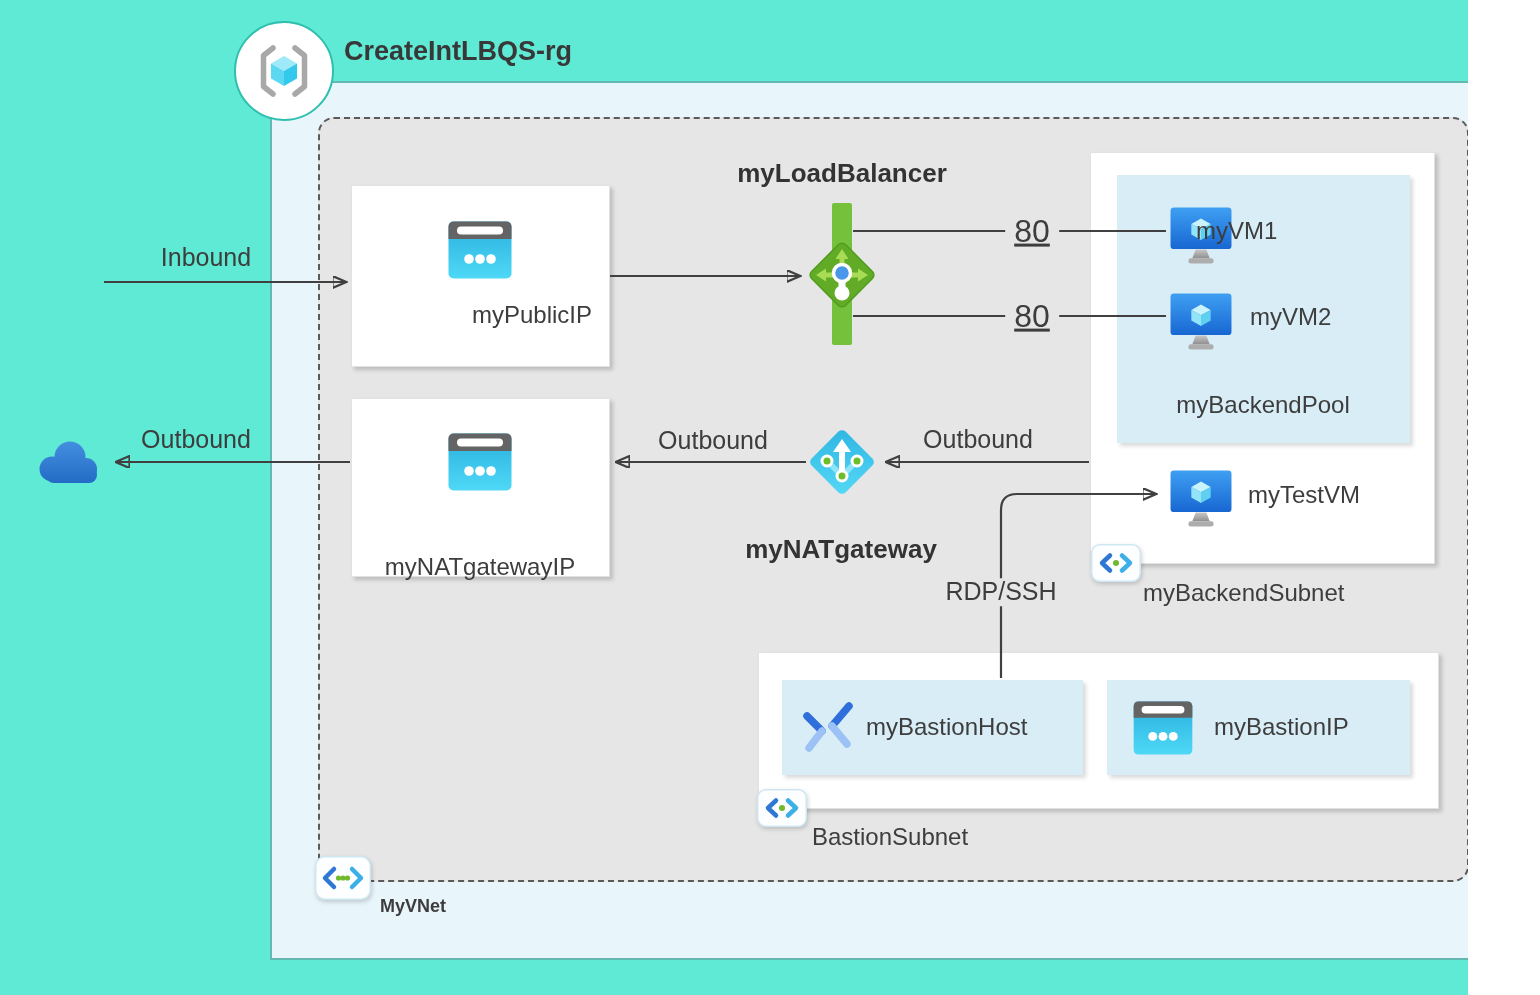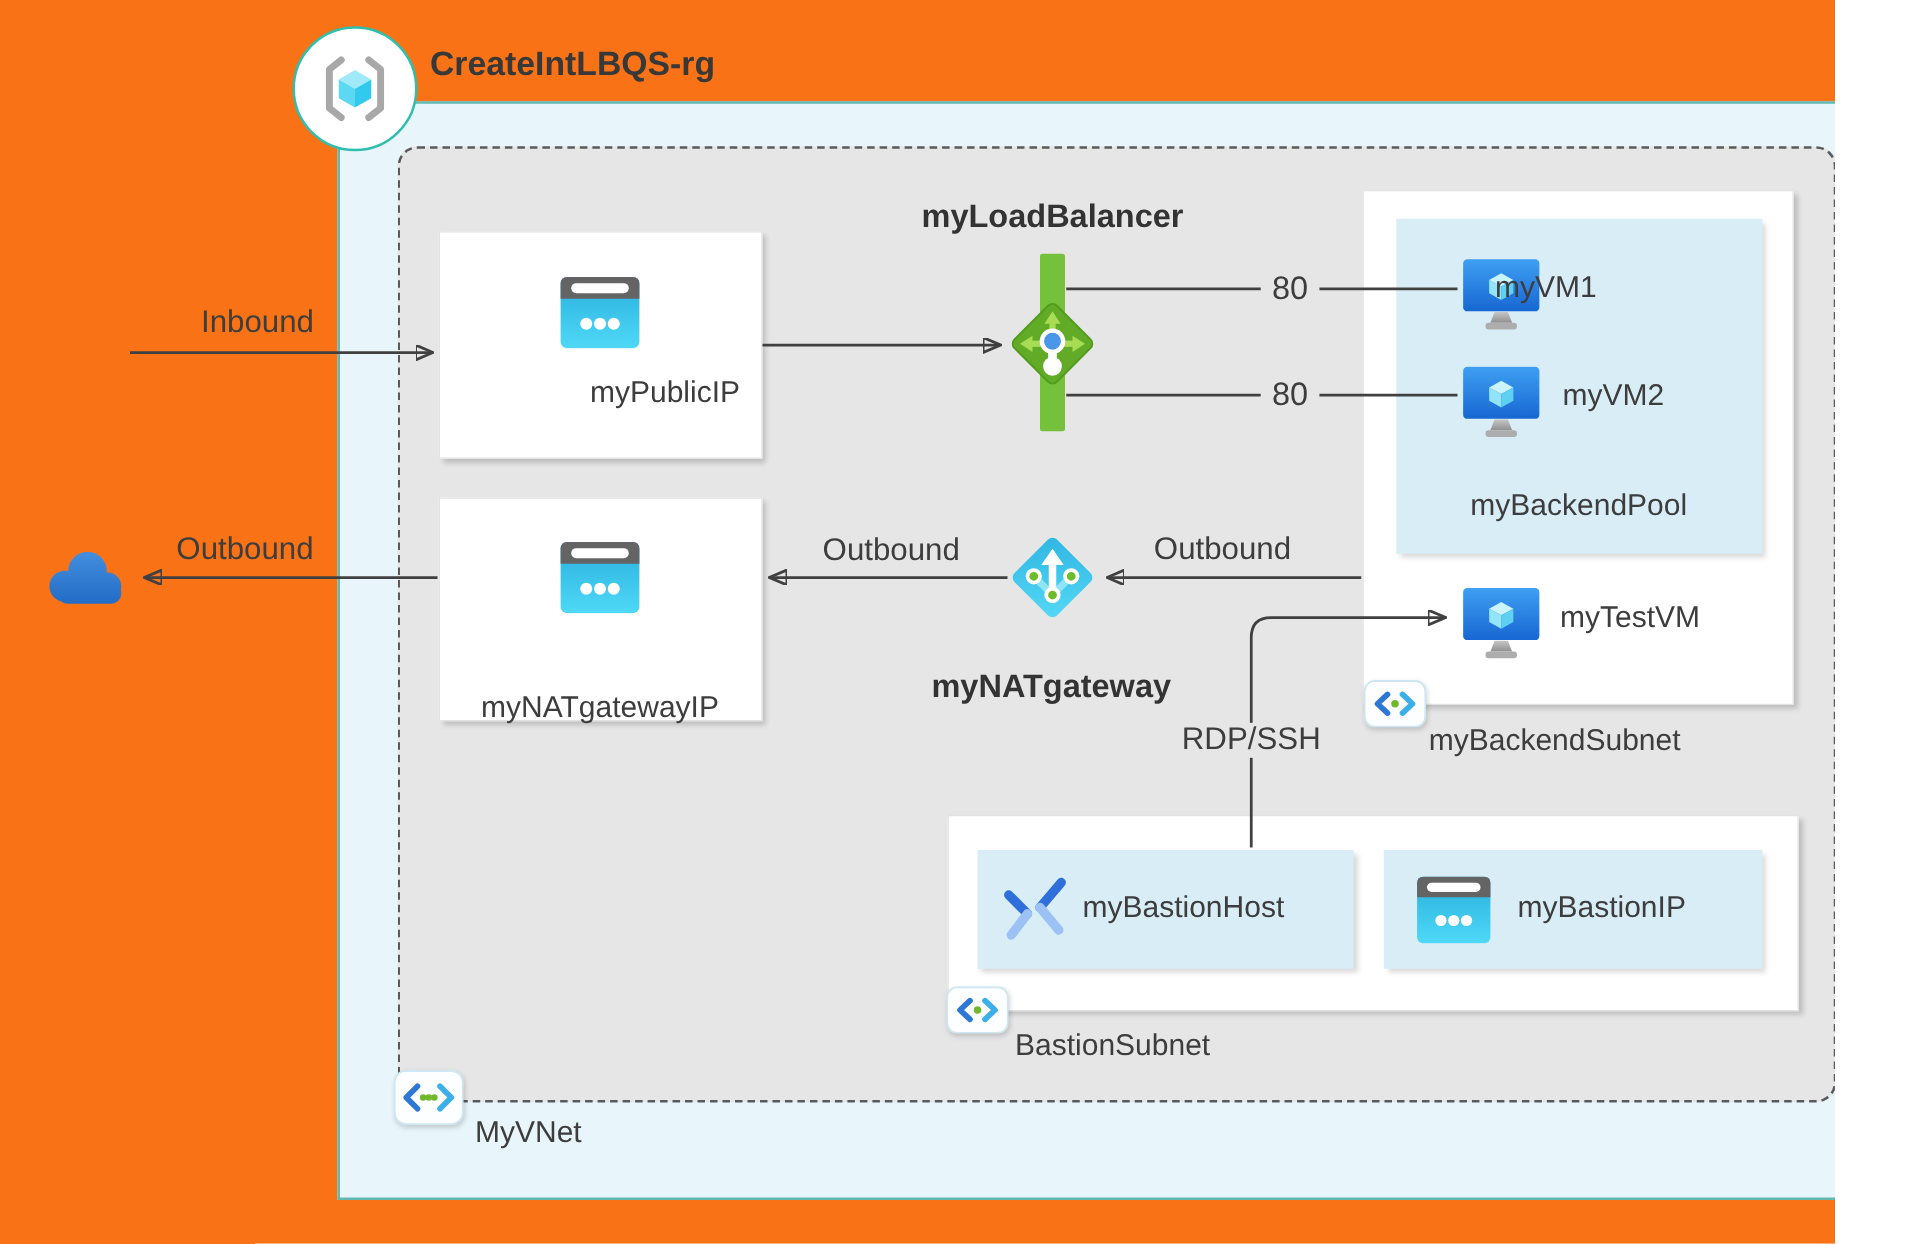--- a/index.html
+++ b/index.html
@@ -1,31 +1,31 @@
 <!DOCTYPE html>
 <html><head>
 <meta charset="utf-8">
 <style>
   html,body{margin:0;padding:0;background:#ffffff;}
   #canvas{
-    position:relative;width:1468px;height:995px;overflow:hidden;background:#f97316;
+    position:relative;width:1468px;height:995px;overflow:hidden;background:#5eead4;
     font-family:"Liberation Sans", sans-serif;color:#3d3d3d;
   }
   .abs{position:absolute;}
   
   .outer-box{left:270px;top:81px;width:1233px;height:875px;background:#e8f5fa;border:2.5px solid #64b8b2;z-index:1;}
   .dashed-box{left:318px;top:117px;width:1147px;height:761px;background:#e6e6e6;border:2px dashed #5a5a5a;border-radius:16px;z-index:2;}
   
   .wbox{background:#ffffff;border:1px solid #e2e2e2;box-shadow:3px 3px 4px rgba(0,0,0,.18);z-index:10;}
   .bbox{background:#d9edf7;box-shadow:3px 3px 4px rgba(0,0,0,.15);z-index:12;}
   
   .lbl{font-size:24px;color:#3d3d3d;white-space:nowrap;z-index:50;line-height:1.1;}
   .lbl-b{font-size:26px;font-weight:bold;color:#333333;white-space:nowrap;z-index:50;line-height:1.1;}
   .flow{font-size:25px;color:#3d3d3d;white-space:nowrap;z-index:50;line-height:1.1;}
-  .port{font-size:26px;color:#3d3d3d;background:#e6e6e6;padding:0 9px;z-index:50;line-height:1.15;}
+  .port{font-size:32px;color:#3d3d3d;background:#e6e6e6;padding:0 9px;z-index:50;line-height:1.15;text-decoration:underline;}
   .gbg{background:#e6e6e6;padding:0 8px;}
   .ctr{transform:translate(-50%,-50%);}
   .vctr{transform:translateY(-50%);}
   .icon{z-index:30;}
   .sub-icon{z-index:35;filter:drop-shadow(1px 2px 2px rgba(0,0,0,.18));}
   
   #wires{left:0;top:0;width:1540px;height:995px;z-index:40;pointer-events:none;}
   #wires path{stroke:#404040;stroke-width:2.2;fill:none;}
   
   .rg-badge{left:234px;top:21px;width:96px;height:96px;border-radius:50%;background:#ffffff;
@@ -210,21 +210,21 @@
   <div class="abs lbl vctr" style="left:812px;top:837px;">BastionSubnet</div>
 
   <svg class="abs sub-icon" style="left:315px;top:856px;" width="56" height="44" viewBox="0 0 56 44">
     <rect x="0.75" y="0.75" width="54.5" height="42.5" rx="9" fill="#fdfeff" stroke="#cfe7f2" stroke-width="1.5"></rect>
     <polyline points="19,13 10,22 19,31" fill="none" stroke="#2e77d4" stroke-width="4.5" stroke-linecap="round" stroke-linejoin="round"></polyline>
     <polyline points="37,13 46,22 37,31" fill="none" stroke="#3dafe8" stroke-width="4.5" stroke-linecap="round" stroke-linejoin="round"></polyline>
     <circle cx="23.5" cy="22" r="2.6" fill="#72b82c"></circle>
     <circle cx="28" cy="22" r="2.6" fill="#72b82c"></circle>
     <circle cx="32.5" cy="22" r="2.6" fill="#72b82c"></circle>
   </svg>
-  <div class="abs lbl vctr" style="left:380px;top:907px;font-size:24px;">MyVNet</div>
+  <div class="abs lbl vctr" style="left:380px;top:907px;font-size:18px;font-weight:bold;">MyVNet</div>
 
   <svg id="wires" class="abs">
     <defs>
       <marker id="arr" markerUnits="userSpaceOnUse" markerWidth="15" markerHeight="13" refX="13.5" refY="6" orient="auto">
         <path d="M0,0 L14,6 L0,12 Z" fill="#404040" stroke="none"></path>
       </marker>
     </defs>
     <path d="M 104,282 L 346,282" marker-end="url(#arr)"></path>
     <path d="M 610,276 L 800,276" marker-end="url(#arr)"></path>
     <path d="M 853,231 L 1166,231"></path>

